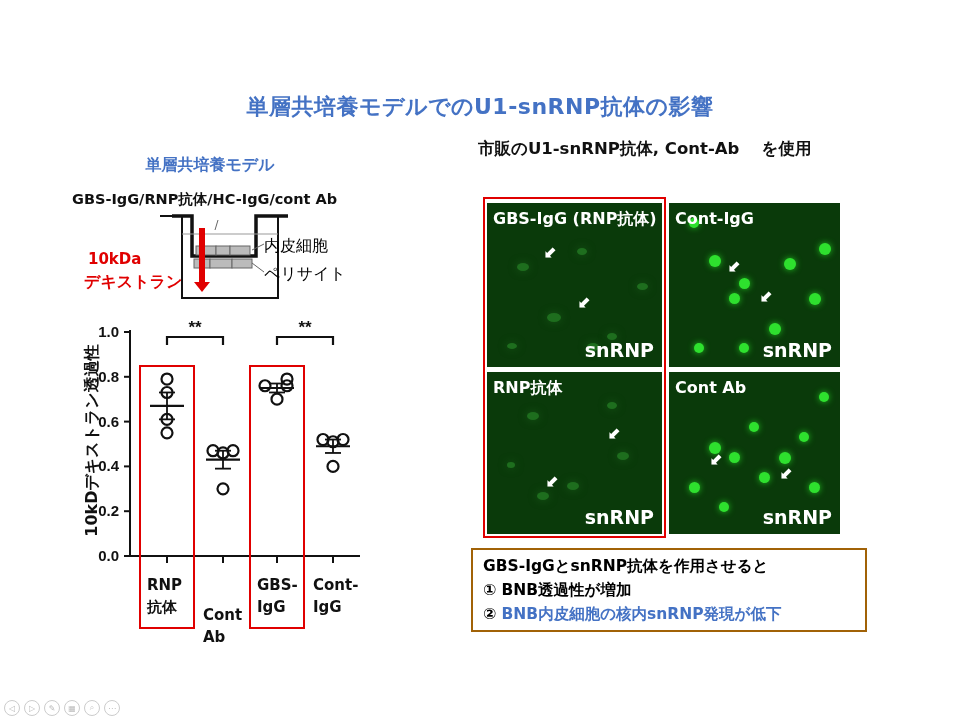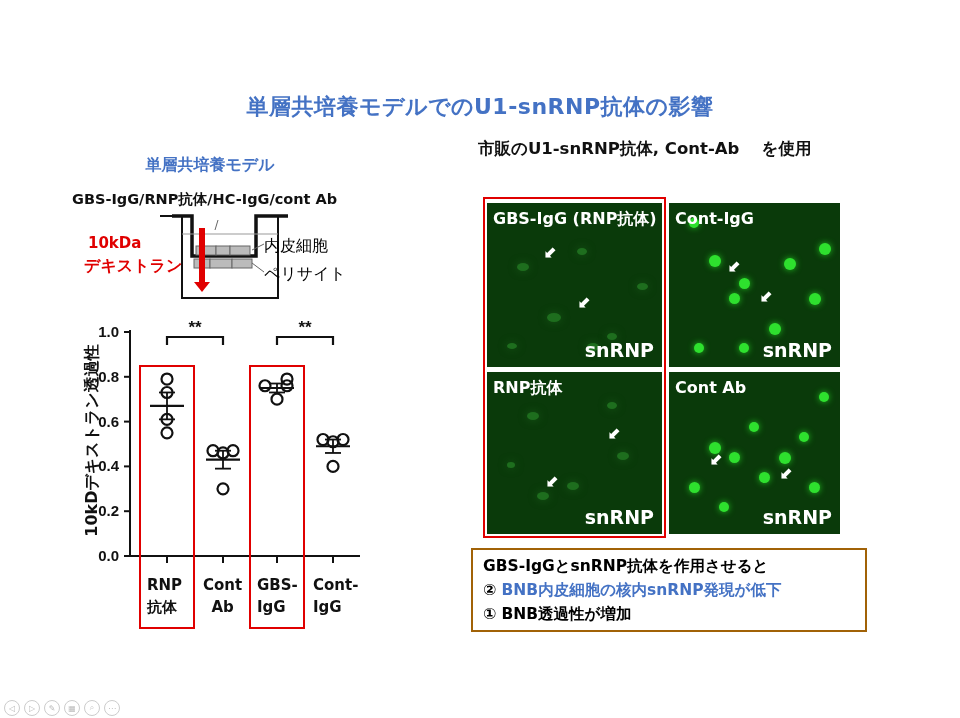--- a/index.html
+++ b/index.html
@@ -1,21 +1,21 @@
 <!DOCTYPE html>
 <html><head>
 <meta charset="utf-8">
 <style>
   html,body{margin:0;padding:0;background:#fff;}
   body{width:960px;height:718px;position:relative;overflow:hidden;font-family:"DejaVu Sans","Liberation Sans",sans-serif;}
   .abs{position:absolute;}
   .title{left:0;width:960px;top:92px;text-align:center;color:#4472c4;font-size:22px;font-weight:bold;letter-spacing:0.5px;}
   .subtitle{left:95px;width:230px;top:155px;text-align:center;color:#4472c4;font-size:16px;font-weight:bold;}
   .cond{left:72px;top:190px;font-size:14.5px;font-weight:bold;color:#111;white-space:nowrap;}
-  .red-lbl{color:#e00000;font-size:15px;font-weight:bold;}
+  .red-lbl{color:#e00000;font-size:15px;font-weight:bold;margin-top:16px;}
   .blk-lbl{color:#000000;font-size:16px;font-weight:normal;}
   .ylabel{left:-8px;top:430px;width:200px;text-align:center;transform:rotate(-90deg);transform-origin:center;font-size:16px;font-weight:bold;color:#111;white-space:nowrap;}
   .xlbl{font-size:15px;font-weight:bold;color:#111;line-height:22px;text-align:left;}
   .right-head{left:478px;top:137px;font-size:16.5px;font-weight:bold;color:#111;line-height:24px;white-space:nowrap;}
   .panel{position:absolute;background:#0a3a0a;overflow:hidden;}
   .panel .plabel{position:absolute;left:6px;top:6px;color:#fff;font-weight:bold;font-size:16px;white-space:nowrap;}
   .panel .snrnp{position:absolute;right:8px;bottom:6px;color:#fff;font-weight:bold;font-size:19px;}
   .cell{position:absolute;border-radius:50%;}
   .arrow{position:absolute;color:#fff;font-size:16px;font-weight:bold;transform:rotate(-45deg);}
   .summary{left:471px;top:548px;width:396px;height:84px;border:2px solid #a16207;box-sizing:border-box;padding:4px 10px;font-size:15.5px;font-weight:bold;line-height:24px;}
@@ -128,21 +128,21 @@
         <rect x="140" y="366" width="54" height="262" fill="none" stroke="#e00000" stroke-width="2"></rect>
         <rect x="250" y="366" width="54" height="262" fill="none" stroke="#e00000" stroke-width="2"></rect>
       </g>
   </g>
 </svg>
 <div id="xlabels">
     <div class="abs xlbl" style="left: 147px; top: 574px;">
       <div>RNP</div>
       <div>抗体</div>
     </div>
-    <div class="abs xlbl" style="left: 203px; top: 574px; text-align: center;">
+    <div class="abs xlbl" style="left: 203px; top: 604px;">
       <div>Cont</div>
       <div>Ab</div>
     </div>
     <div class="abs xlbl" style="left: 257px; top: 574px;">
       <div>GBS-</div>
       <div>IgG</div>
     </div>
     <div class="abs xlbl" style="left: 313px; top: 574px;">
       <div>Cont-</div>
       <div>IgG</div>
@@ -216,22 +216,22 @@
       <div class="cell" style="left: 150px; top: 20px; width: 10px; height: 10px; background: rgb(46, 224, 46); box-shadow: rgb(34, 192, 34) 0px 0px 6px;"></div>
     </div>
   <span class="arrow" style="left:40px;top:78px">⬅</span>
   <span class="arrow" style="left:110px;top:92px">⬅</span>
   <div class="plabel">Cont Ab</div>
   <div class="snrnp">snRNP</div>
 </div>
 
 <div class="abs summary">
   <div>GBS-IgGとsnRNP抗体を作用させると</div>
+  <div>① BNB透過性が増加</div>
   <div><span>② </span><span class="blue">BNB内皮細胞の核内snRNP発現が低下</span></div>
-  <div>① BNB透過性が増加</div>
 </div>
 
 <div class="abs footer">
   <div class="ficon">◁</div>
   <div class="ficon">▷</div>
   <div class="ficon">✎</div>
   <div class="ficon">▦</div>
   <div class="ficon">⌕</div>
   <div class="ficon">⋯</div>
 </div>

